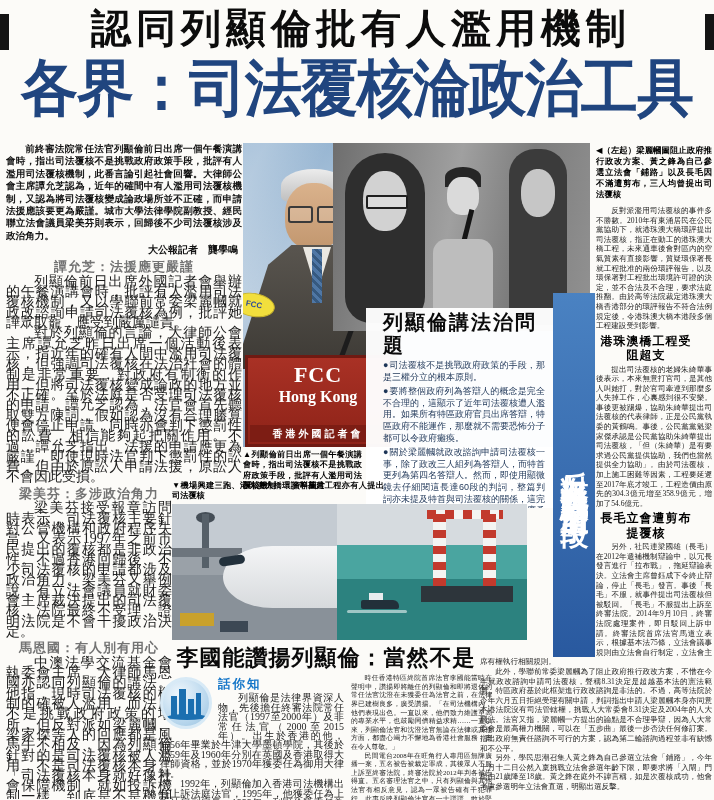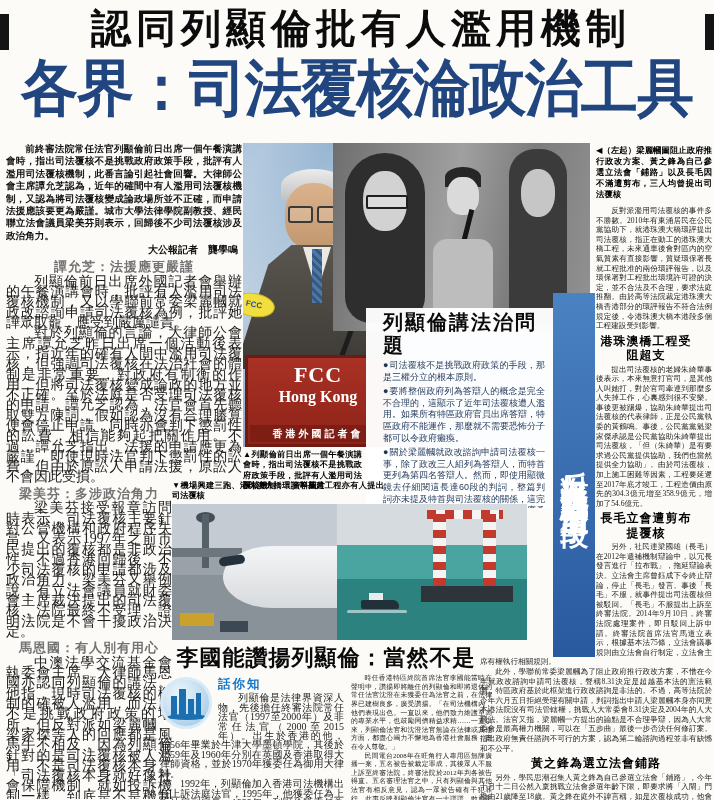--- a/index.html
+++ b/index.html
@@ -223,21 +223,20 @@
     <p class="r-caption">◀（左起）梁麗幗圖阻止政府推行政改方案、黃之鋒為自己參選立法會「鋪路」以及長毛因不滿遭剪布，三人均曾提出司法覆核</p>
     <p class="r-p">反對派濫用司法覆核的事件多不勝數。2010年有東涌居民在公民黨協助下，就港珠澳大橋環評提出司法覆核，指正在動工的港珠澳大橋工程，未來通車後會對區內的空氣質素有直接影響，質疑環保署長就工程批准的兩份環評報告，以及環保署對工程批出環境許可證的決定，並不合法及不合理，要求法庭推翻。由於高等法院裁定港珠澳大橋香港部分的環評報告不符合法例規定後，令港珠澳大橋本港段多個工程建設受到影響。</p>
 
     <h3 class="r-h">港珠澳橋工程受阻超支</h3>
     <p class="r-p">提出司法覆核的老婦朱綺華事後表示，本來無意打官司，是其他人叫她打，對於官司牽連到那麼多人失掉工作，心裏感到很不安樂。事後更被踢爆，協助朱綺華提出司法覆核的代表律師，正是公民黨執委的黃鶴鳴。事後，公民黨黨魁梁家傑承認是公民黨協助朱綺華提出司法覆核，「但（朱綺華）是有要求過公民黨提供協助，我們也當然提供全力協助」。由於司法覆核，加上施工困難等因素，工程要延遲至2017年底才竣工，工程造價由原先的304.3億元增至358.9億元，增加了54.6億元。</p>
 
     <h3 class="r-h">長毛立會遭剪布提覆核</h3>
     <p class="r-p">另外，社民連梁國雄（長毛）在2012年遞補機制辯論中，以冗長發言進行「拉布戰」，拖延辯論表決。立法會主席曾鈺成下令終止辯論，停止「長毛」發言。事後「長毛」不服，就事件提出司法覆核但被駁回。「長毛」不服提出上訴至終審法院。2014年9月10日，終審法院處理案件，即日駁回上訴申請。終審法院首席法官馬道立表示，根據基本法75條，立法會議事規則由立法會自行制定，立法會主席有權執行相關規則。</p>
     <p class="r-p">此外，學聯前常委梁麗幗為了阻止政府推行政改方案，不惜在今年就政改諮詢申請司法覆核，聲稱8.31決定是超越基本法的憲法範圍，特區政府基於此框架進行政改諮詢是非法的。不過，高等法院於今年六月五日拒絕受理有關申請，判詞指出申請人梁麗幗本身亦同意本港法院沒有司法管轄權，挑戰人大常委會8.31決定及2004年的人大釋法。法官又指，梁麗幗一方提出的論點是不合理爭辯，因為人大常委會是最高權力機關，可以在「五步曲」最後一步否決任何修訂案。指出政府無責任諮詢不可行的方案，認為第二輪諮詢過程並非有缺憾和不公平。</p>
 
-    <h3 class="r-h">黃之鋒為選立法會鋪路</h3>
     <p class="r-p">另外，學民思潮召集人黃之鋒為自己參選立法會「鋪路」，今年十月十二日公然入稟挑戰立法會參選年齡下限，即要求將「入閘」門檻由21歲降至18歲。黃之鋒在庭外不諱言稱，如是次覆核成功，他會考慮參選明年立法會直選，明顯出選反擊。</p>
 
   </div>
 
   <div class="bottom-sec">
     <h2 class="b-head">李國能讚揚列顯倫：當然不是</h2>
     <div class="b-cols">
       <div class="b-left">
         <div class="know-icon">
           <div class="bld b1"></div>

